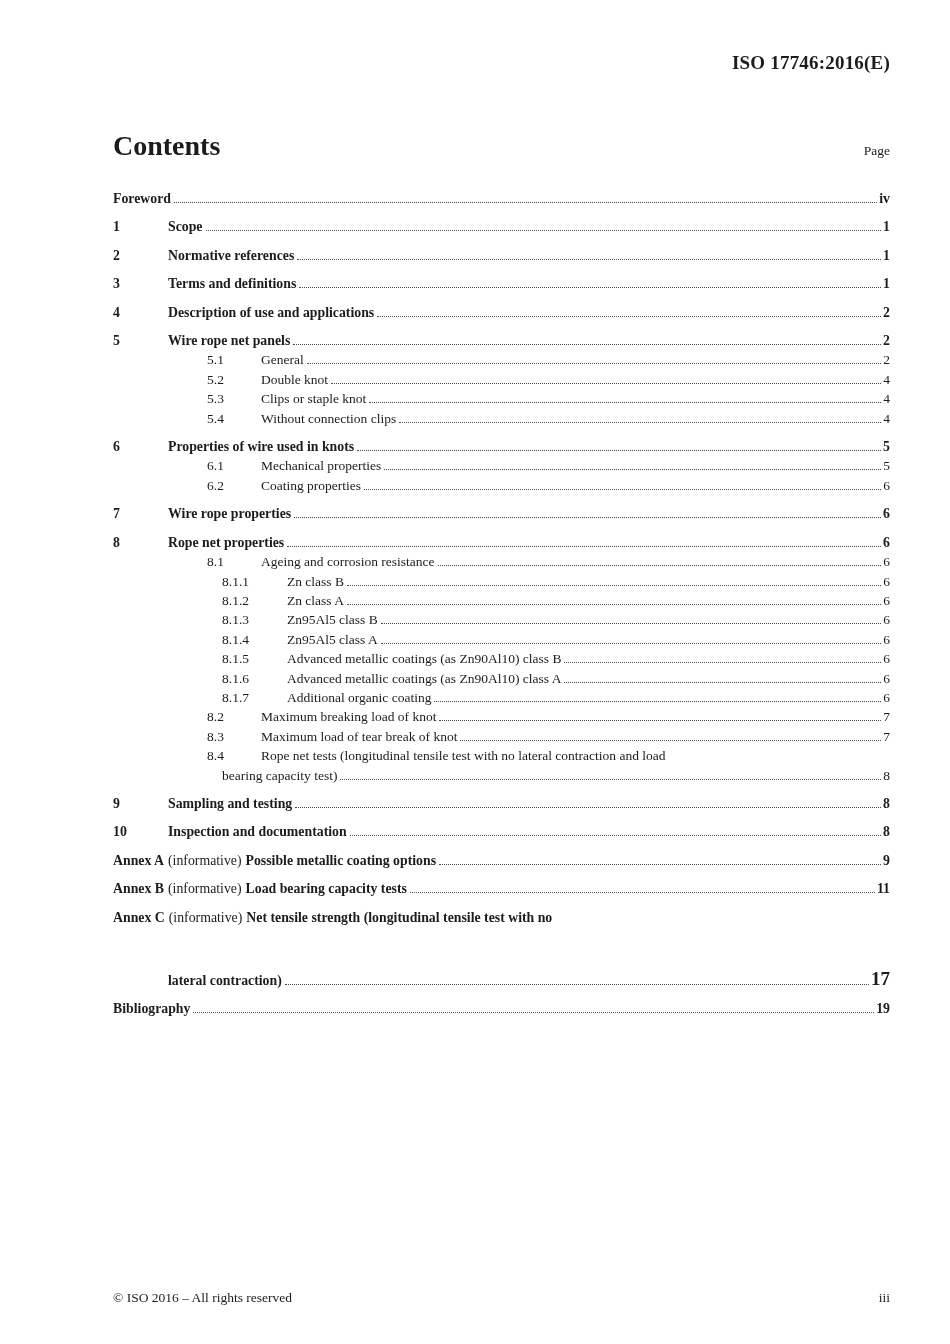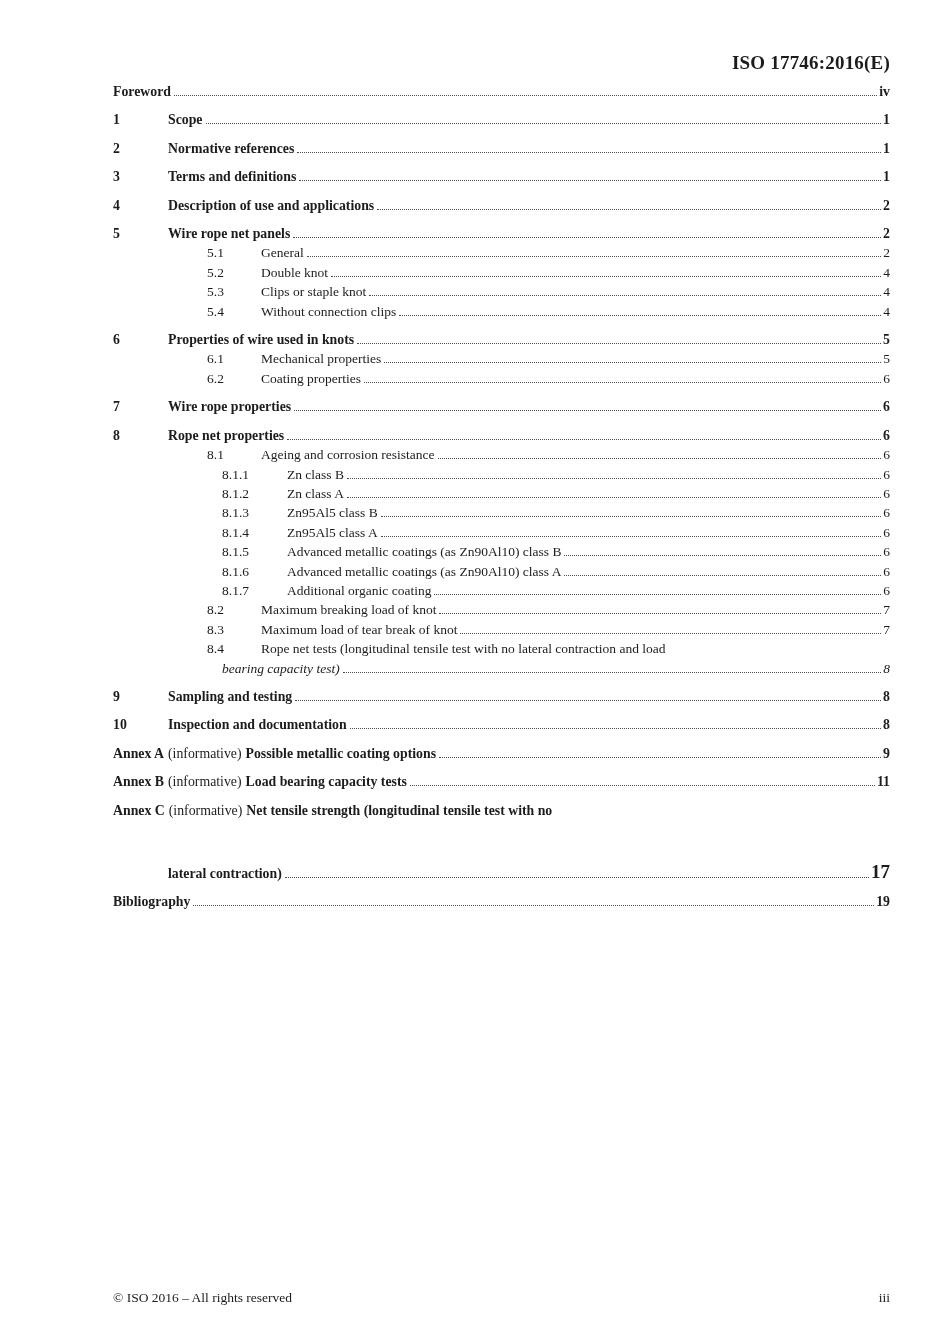--- a/index.html
+++ b/index.html
@@ -33,21 +33,21 @@
     font-size: 13.5px; line-height: 19.4px;
     white-space: nowrap;
   }
   .row.main { font-weight: bold; font-size: 13.8px; margin-top: 9px; }
   .row.first { margin-top: 8px; }
   .num { flex: 0 0 55px; }
   .row.l1 { padding-left: 55px; font-weight: normal; }
   .row.l1 .num { flex-basis: 54px; margin-left: 39px; }
   .row.l2 { padding-left: 109px; font-weight: normal; }
   .row.l2 .num { flex-basis: 65px; }
-  .row.cont-l1 { padding-left: 109px; font-weight: normal; font-style: italic; }
+  .row.cont-l1 { padding-left: 109px; font-weight: normal; }
   .row.cont-main { padding-left: 55px; }
   .leader {
     flex: 1 1 auto; min-width: 12px;
     border-bottom: 1.6px dotted #4b4b4b;
     margin: 0 2px 1px 3px;
   }
   .page-num { white-space: nowrap; }
   .annex-qual { font-weight: normal; margin: 0 4px; }
 
   .footer {
@@ -57,20 +57,24 @@
     gap: 20px;
   }
 </style>
 </head>
 <body>
 
 <div class="page-inner">
 
   <div class="doc-header">ISO 17746:2016(E)</div>
 
+  <div class="contents-bar">
+    <span class="contents-title">Contents</span>
+    <span class="page-label">Page</span>
+  </div>
 
   <div class="toc">
 
     <div class="row main first">
       <span>Foreword</span>
       <span class="leader"></span>
       <span class="page-num">iv</span>
     </div>
 
     <div class="row main">

